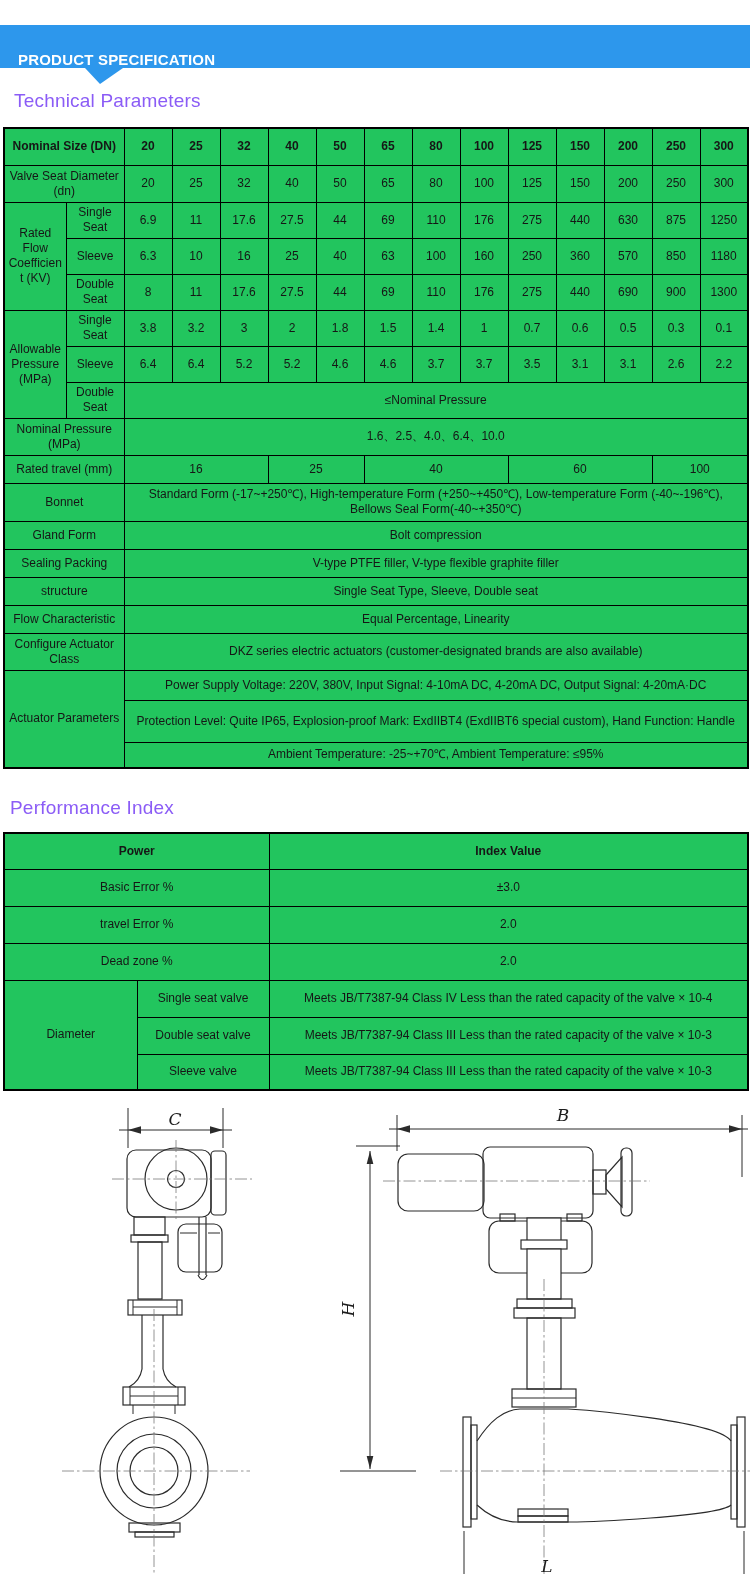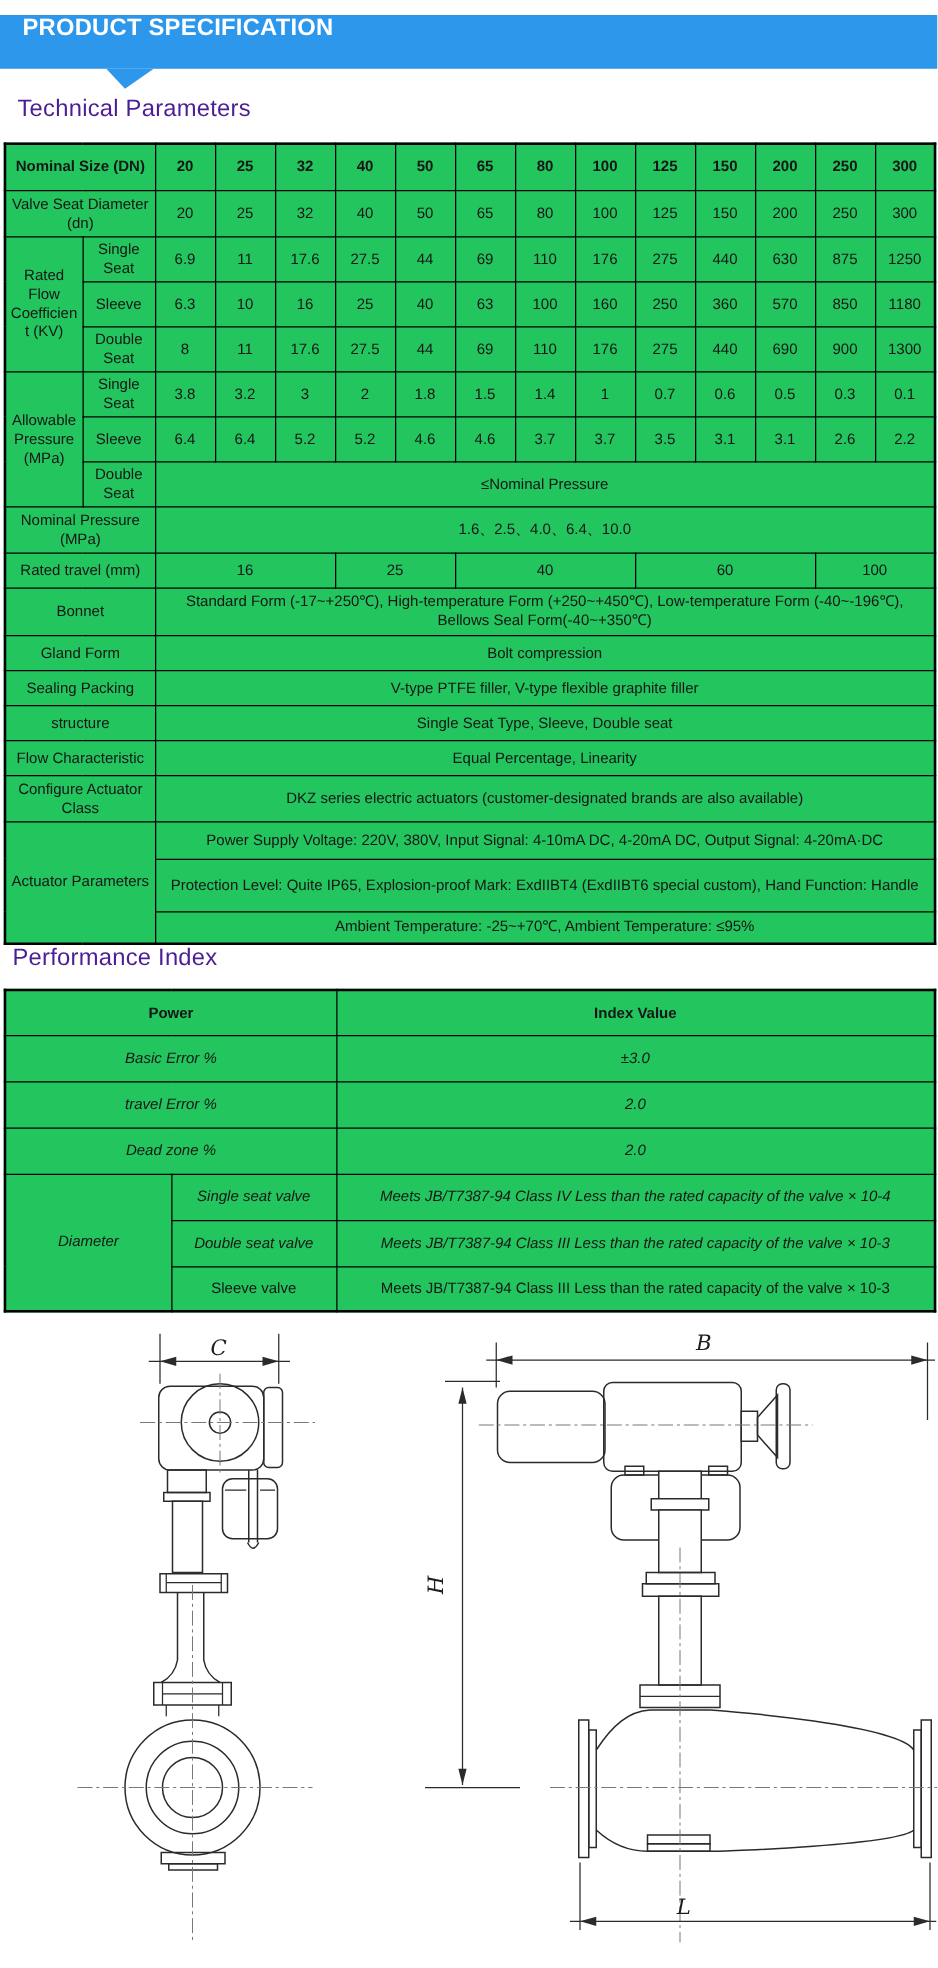--- a/index.html
+++ b/index.html
@@ -3,47 +3,47 @@
 <meta charset="utf-8">
 <style>
   * { box-sizing: border-box; margin: 0; padding: 0; }
   html,body { background:#fff; }
   body {
     width: 750px; height: 1574px;
     font-family: "Liberation Sans", sans-serif;
     color: #111; overflow: hidden; position: relative;
   }
   .banner {
-    margin-top: 12px; height: 43px; width: 750px;
-    display: flex; align-items: flex-start; padding-left: 18px;
-    color: #fff; font-size: 19px; font-weight: bold; letter-spacing: .2px;
+    margin-top: 25px; height: 43px; width: 750px;
+    display: flex; align-items: flex-end; padding-left: 18px;
+    color: #fff; font-size: 15px; font-weight: bold; letter-spacing: .2px;
   }
   .banner-tri {
     width: 0; height: 0; margin-left: 85px;
     border-top: 16px solid transparent;
     border-left: 15px solid transparent; border-right: 23px solid transparent;
   }
   h2.sec {
-    font-size: 19px; font-weight: 500; color: #4c1d95; letter-spacing: .2px;
+    font-size: 19px; font-weight: 500; color: #8b5cf6; letter-spacing: .2px;
   }
   h2.sec.tp { margin: 6px 0 15px 14px; }
-  h2.sec.pi { margin: 0 0 13px 10px; }
+  h2.sec.pi { margin: 28px 0 13px 10px; }
   table { border-collapse: collapse; table-layout: fixed; margin-left: 3px; background:#22c55e; }
   table.tech, table.perf { width: 744px; border: 2px solid #000; }
   td {
     border: 1px solid #000; text-align: center; vertical-align: middle;
     font-size: 12px; color: #161616; padding: 1px 3px; line-height: 1.25;
     overflow-wrap: break-word;
   }
   tr.bold td { font-weight: bold; }
   tr.h37 td { height: 37px; } tr.h36 td { height: 36px; }
   tr.h28 td { height: 28px; } tr.h38 td { height: 38px; }
   tr.h30 td { height: 30px; } tr.h42 td { height: 42px; }
   tr.h26 td { height: 26px; }
-  tr.ph36 td { height: 36px; } tr.ph37 td { height: 37px; font-style: italic; }
+  tr.ph36 td { height: 36px; } tr.ph37 td { height: 37px; }
   .drawings { position: relative; width: 750px; height: 499px; margin-top: 13px; }
   svg .ln { stroke: #2b2b2b; fill: none; stroke-width: 1.2; }
   svg .thin { stroke: #2b2b2b; fill: none; stroke-width: 1; }
   svg .cl { stroke: #787878; fill: none; stroke-width: .8; stroke-dasharray: 12 3 2.5 3; }
   svg .ar { fill: #2b2b2b; stroke: none; }
   svg .wf { fill: #ffffff; stroke: #2b2b2b; stroke-width: 1.2; }
   svg .dim { fill: #1d1d1d; stroke: none; font-family: "DejaVu Serif", serif; font-size: 17px; font-style: italic; text-anchor: middle; }
 </style>
 </head>
 <body>

